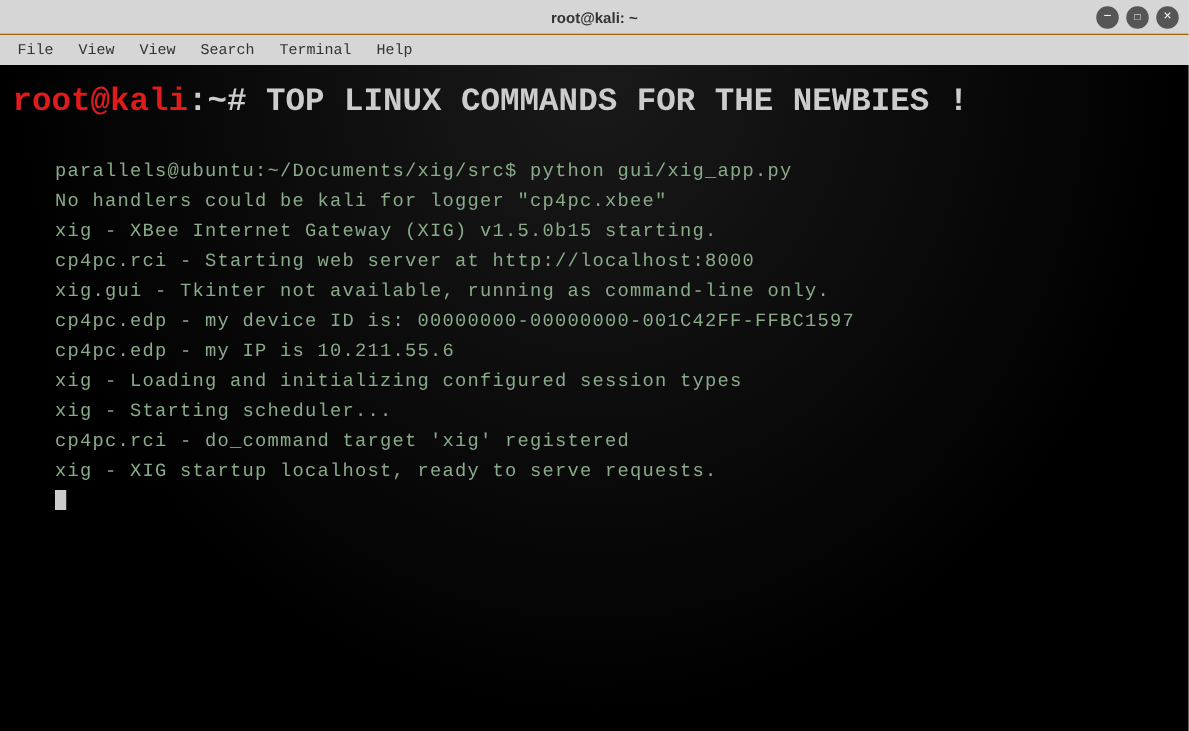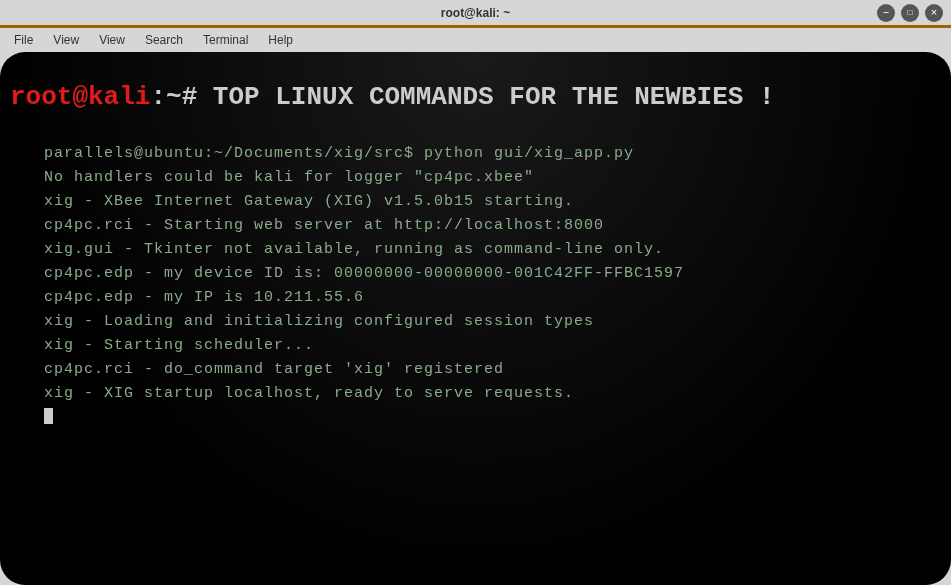--- a/index.html
+++ b/index.html
@@ -21,21 +21,21 @@
       display: flex;
       flex-direction: column;
     }
     .title-bar {
       height: 28px;
       background: #d6d6d6;
       display: flex;
       align-items: center;
       justify-content: center;
       position: relative;
-      border-bottom: 3px solid #a16207;
+      border-bottom: 1px solid #a16207;
     }
     .title-text {
       font-size: 12px;
       font-weight: bold;
       color: #333;
     }
     .window-controls {
       position: absolute;
       right: 8px;
       display: flex;
@@ -59,34 +59,34 @@
     .window-btn.close::before { content: "×"; }
     .menu-bar {
       height: 24px;
       background: #d6d6d6;
       display: flex;
       align-items: center;
       padding: 0 6px;
       gap: 4px;
       font-size: 12px;
       color: #333;
+      font-family: Liberation Mono, monospace;
     }
     .menu-item {
       padding: 2px 8px;
       cursor: pointer;
     }
     .terminal {
       flex: 1;
       background: #000;
       background: radial-gradient(ellipse at center top, #1a1a1a 0%, #000 70%);
-      padding: 30px 10px 10px 10px;
+      padding: 14px 10px 10px 10px;
       font-family: "Courier New", monospace;
       color: #888;
       overflow: hidden;
-      border-radius: 25px;
     }
     .prompt-line {
       margin-bottom: 30px;
       font-size: 26px;
       font-weight: bold;
       font-family: "Courier New", monospace;
       letter-spacing: 0px;
     }
     .prompt-user {
       color: #e01b1b;

